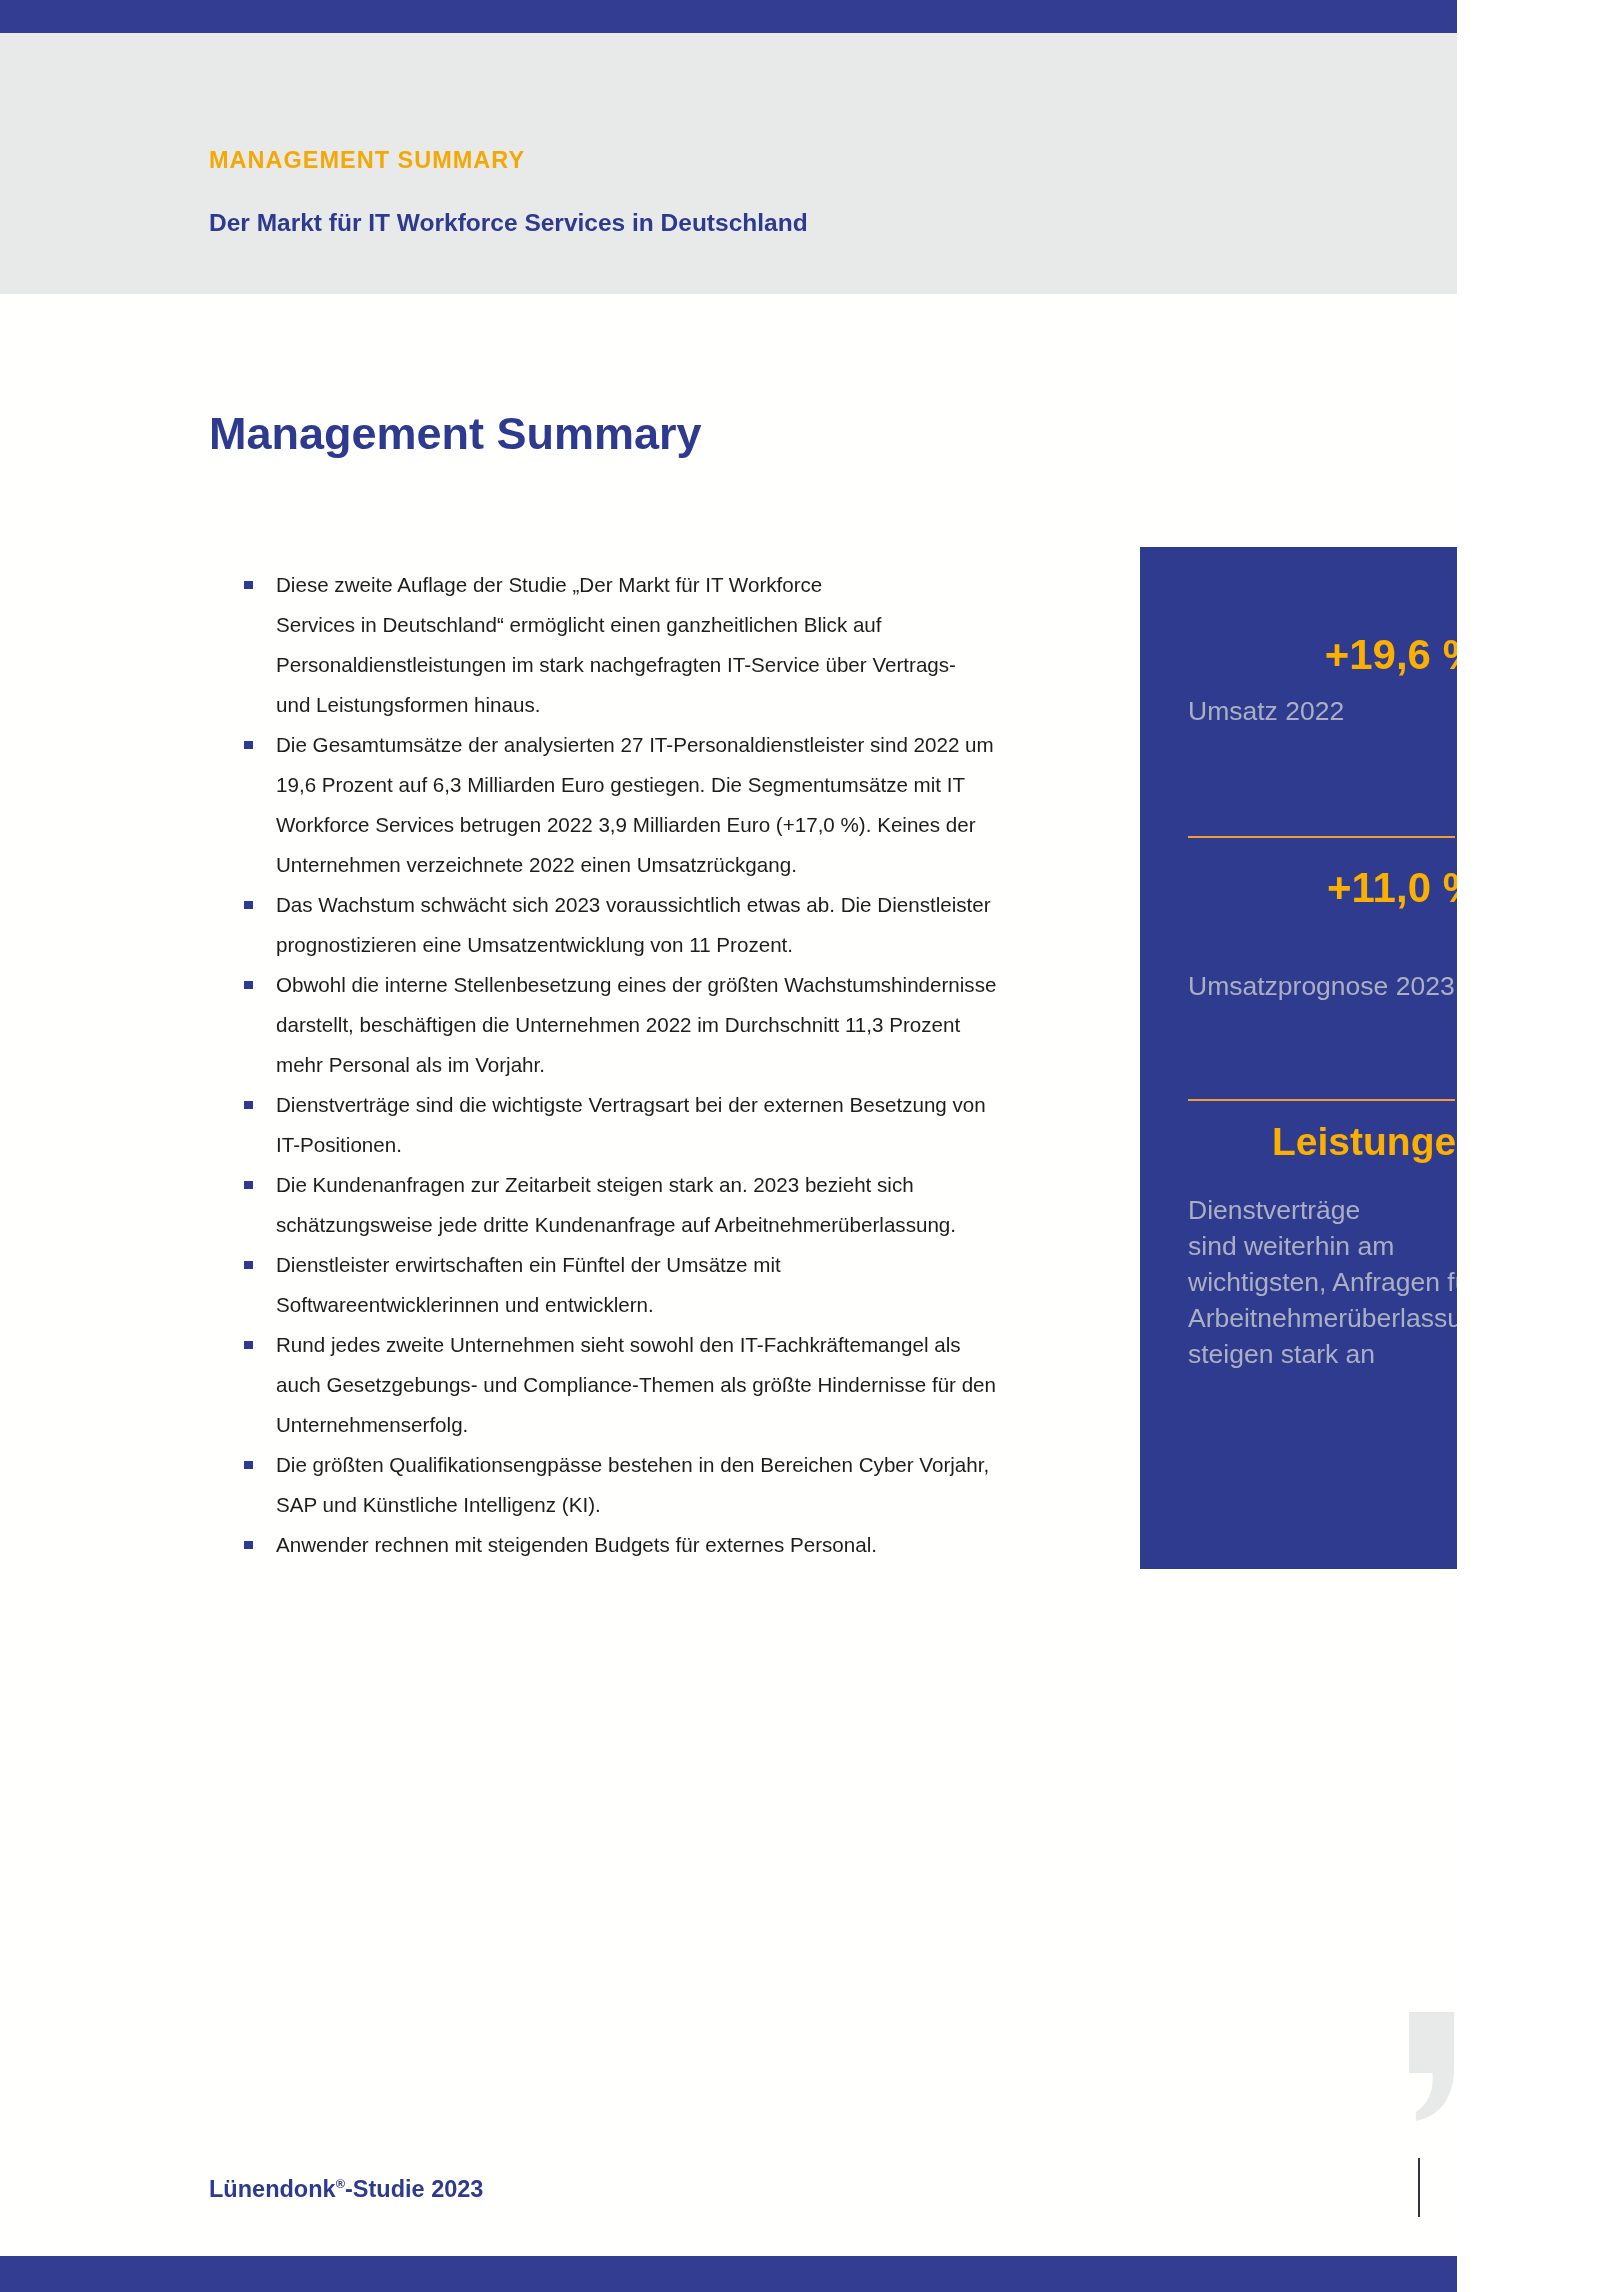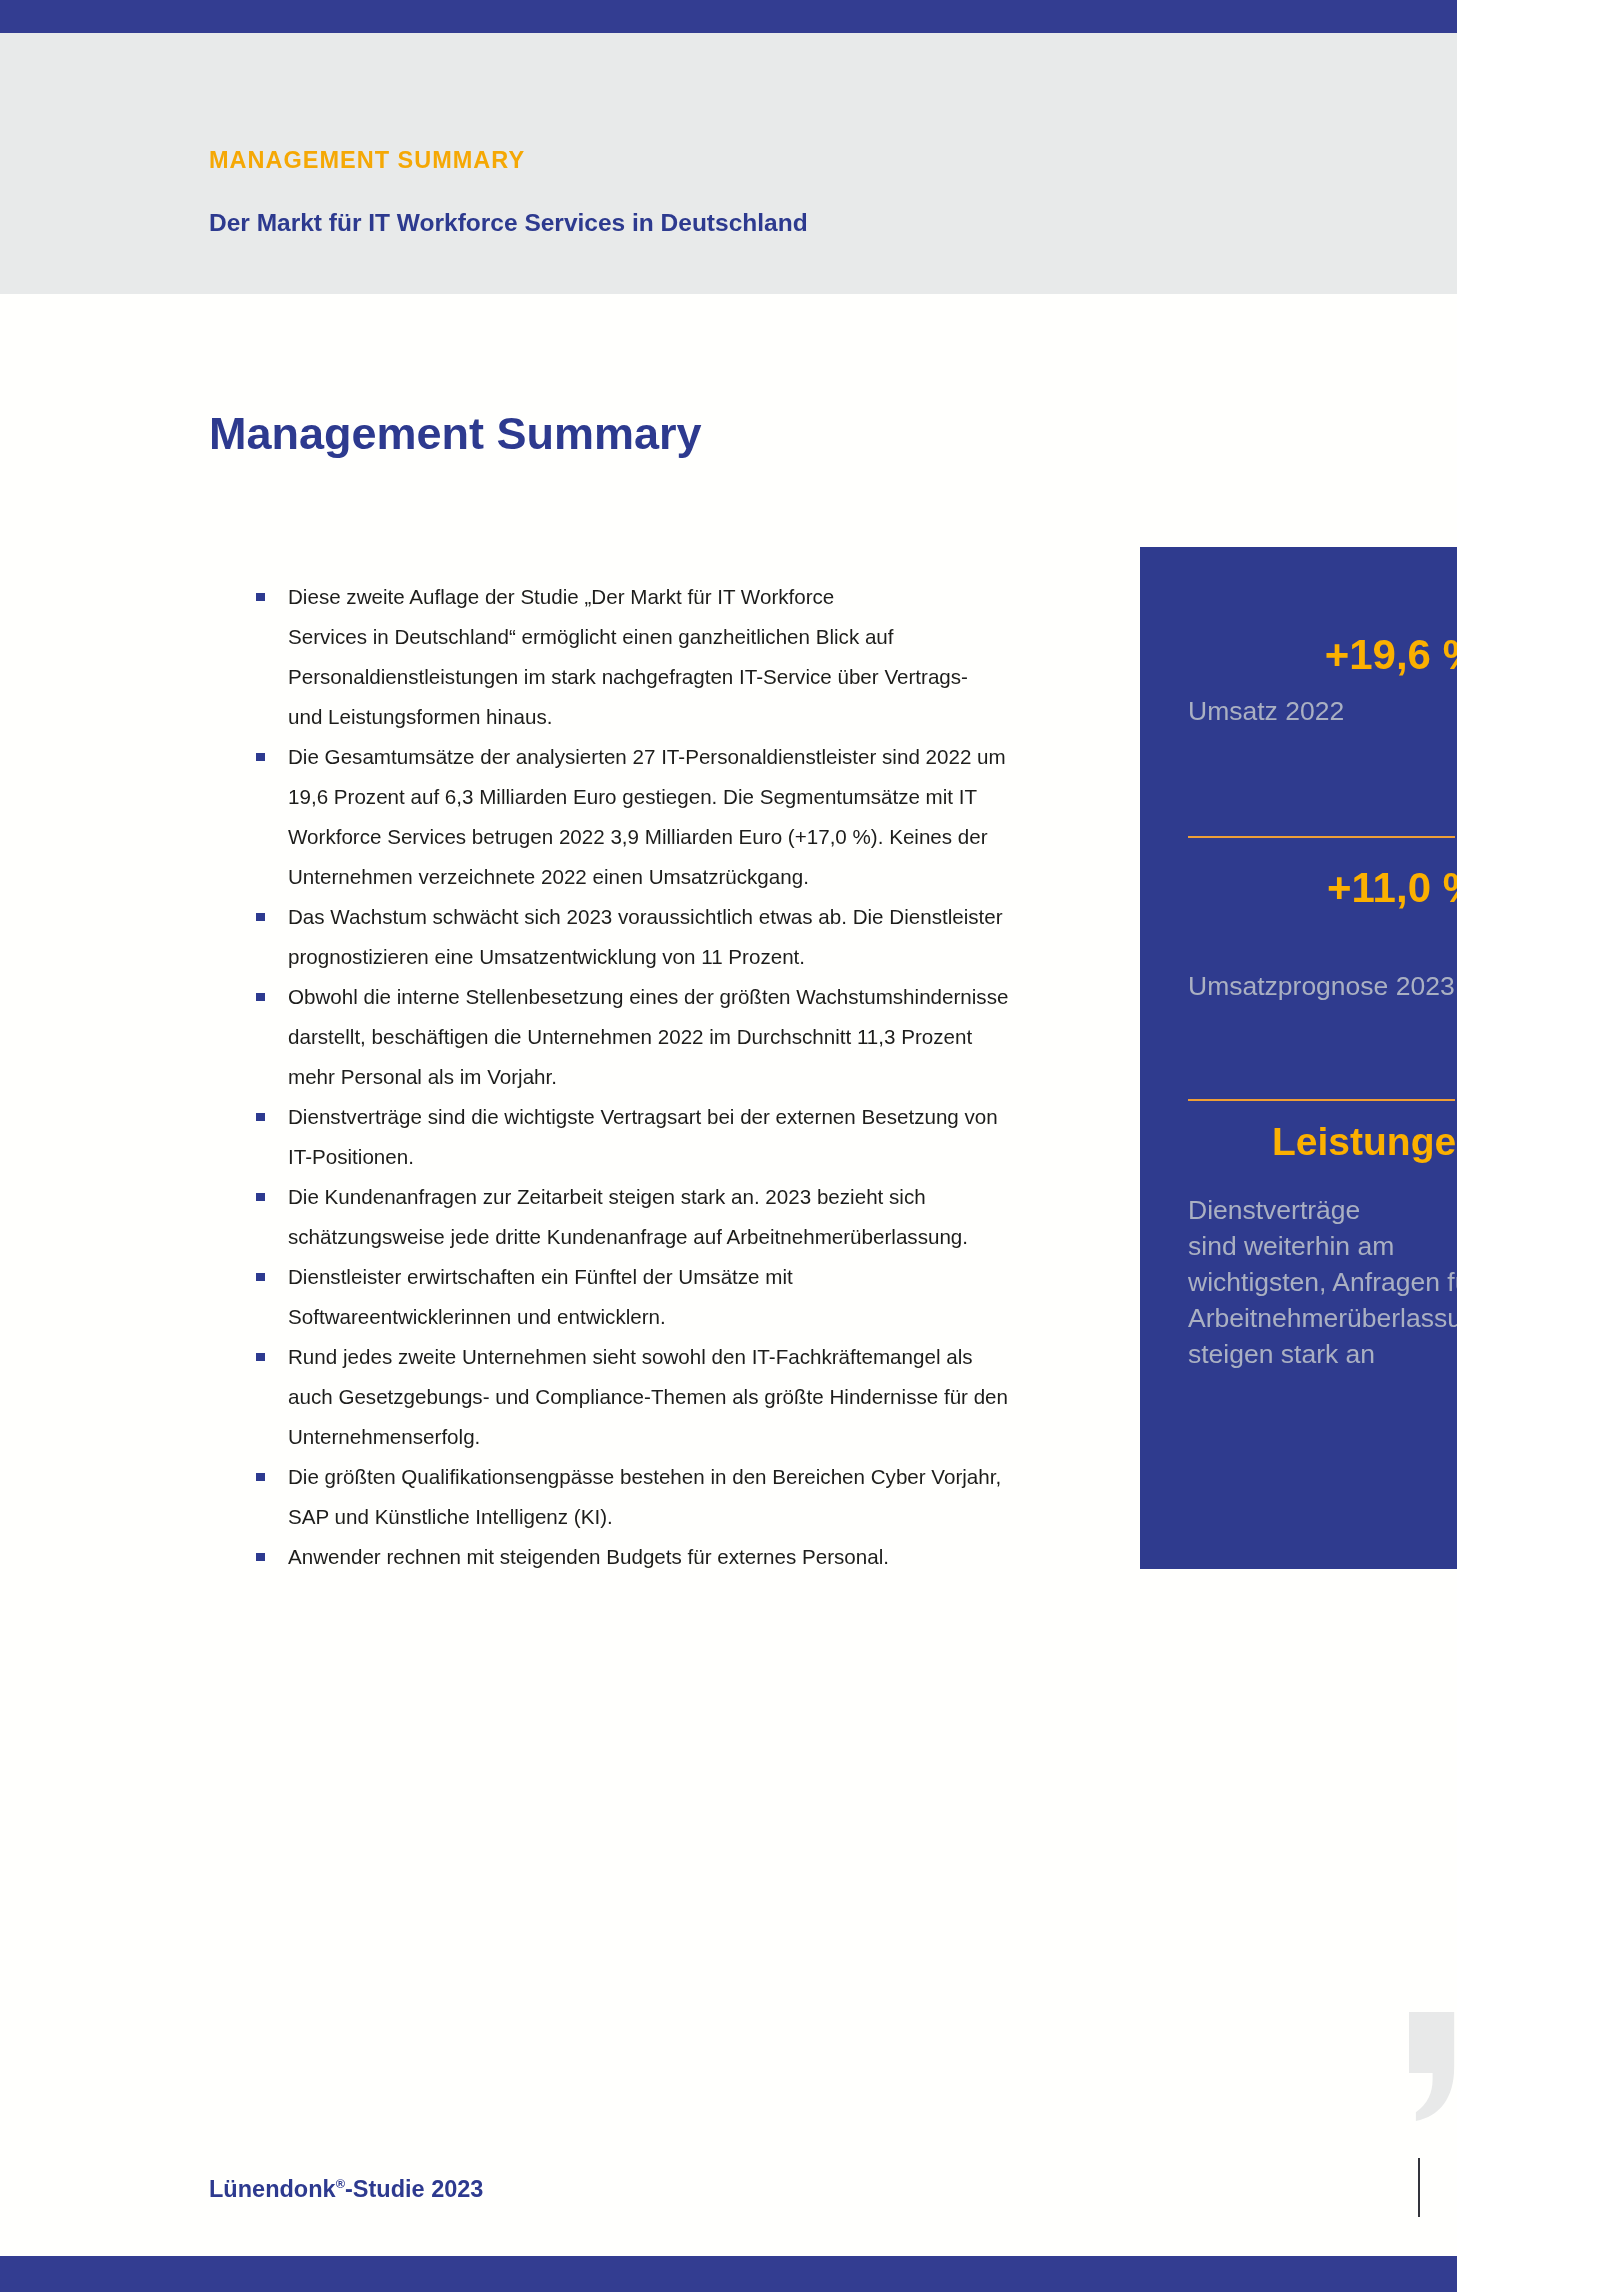--- a/index.html
+++ b/index.html
@@ -18,21 +18,21 @@
   .header-sub {
     position:absolute; left:209px; top:176px;
     font-size:24.5px; font-weight:bold; color:#2d3a8f;
   }
   .page-title {
     position:absolute; left:209px; top:408px;
     font-size:45px; font-weight:bold; color:#2d3a8f;
   }
   ul.bullets {
     position:absolute; left:240px; top:561px; width:892px;
-    margin:16px; padding:0; list-style:none;
+    margin:4px; padding:0; list-style:none;
     font-size:20.6px; line-height:40px; color:#1d1d1b;
   }
   ul.bullets li { position:relative; padding-left:32px; white-space:pre-line; }
   ul.bullets li::before {
     content:""; position:absolute; left:0; top:15.7px;
     width:8.8px; height:8.8px; background:#2d3a8f;
   }
   .sidebar-box {
     position:absolute; left:1140px; top:547px; width:366px; height:1022px;
     background:#2f3b8e;

